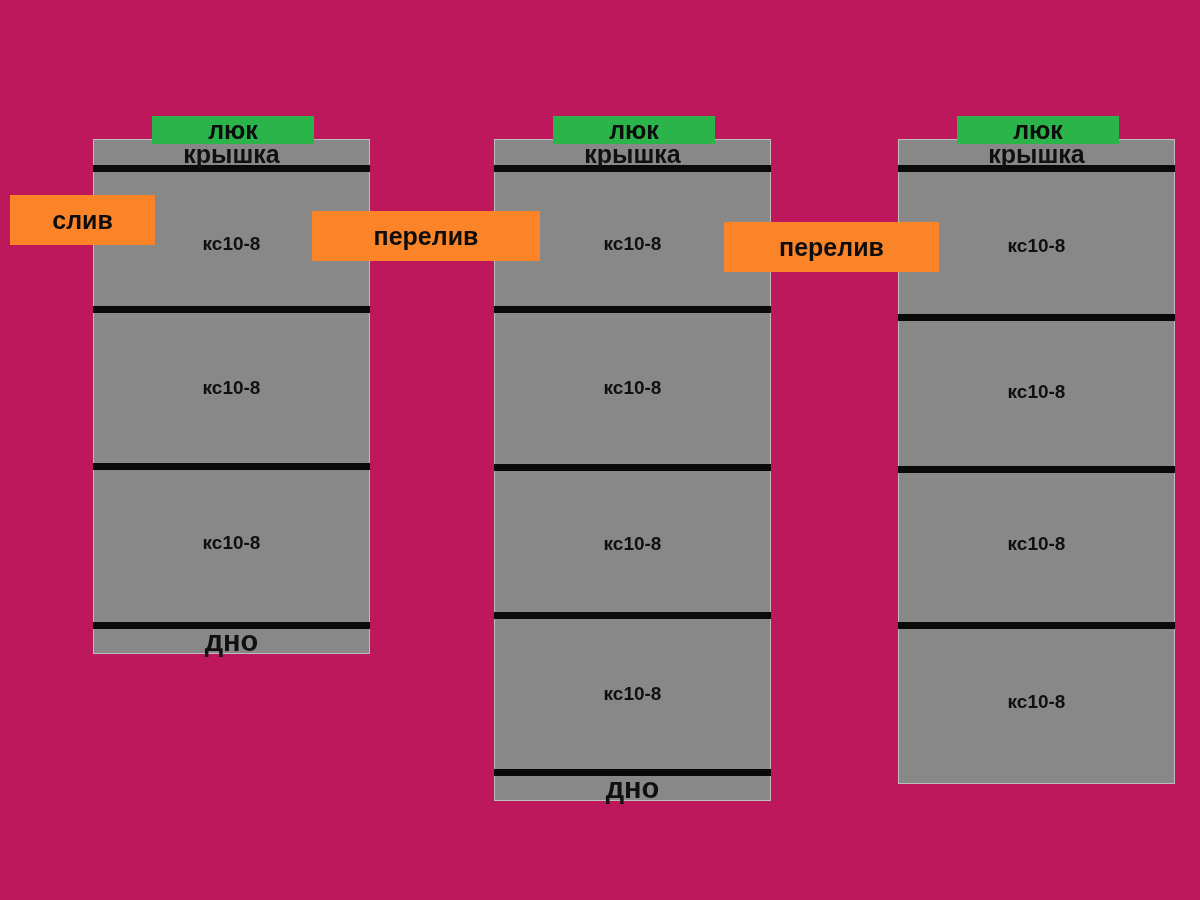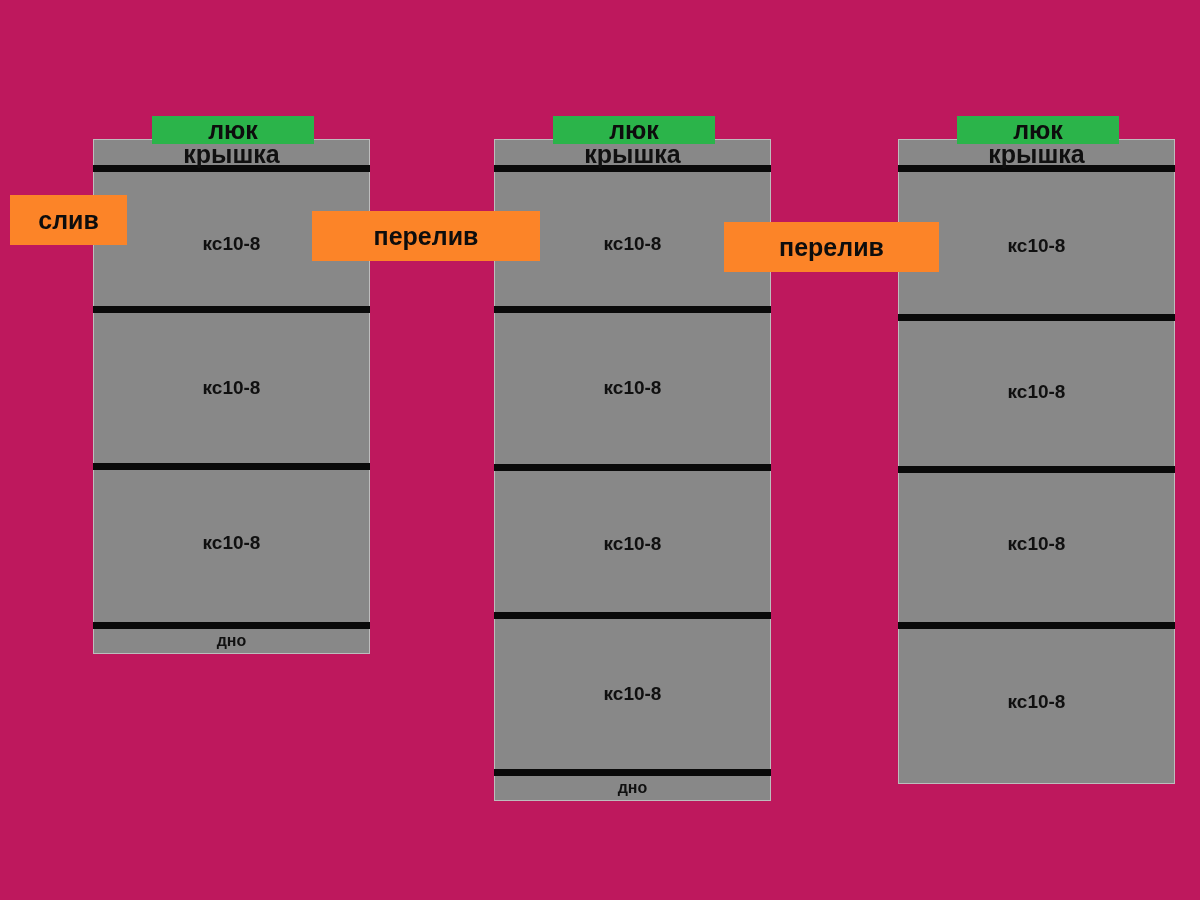--- a/index.html
+++ b/index.html
@@ -42,21 +42,21 @@
     white-space: nowrap;
     pointer-events: none;
   }
   .seg-ring {
     font-size: 19px;
   }
   .seg-cap {
     font-size: 25px;
   }
   .seg-floor {
-    font-size: 16px;
+    font-size: 29px;
   }
 
   
   .hatch {
     position: absolute;
     background: #2bb44a;
     z-index: 6;
     display: flex;
     align-items: center;
     justify-content: center;
@@ -126,21 +126,21 @@
   <div class="joint" id="tank-3-joint-3" style="left: 898px; top: 622px; width: 277px; background: rgb(10, 10, 10);"></div>
   <div class="seg-label seg-cap" id="tank-3-sec-0" style="left: 898px; width: 277px; top: 139px; height: 31px; line-height: 31px; color: rgb(16, 16, 16);">крышка</div>
   <div class="seg-label seg-ring" id="tank-3-sec-1" style="left: 898px; width: 277px; top: 176px; height: 140px; line-height: 140px; color: rgb(16, 16, 16);">кс10-8</div>
   <div class="seg-label seg-ring" id="tank-3-sec-2" style="left: 898px; width: 277px; top: 316px; height: 152px; line-height: 152px; color: rgb(16, 16, 16);">кс10-8</div>
   <div class="seg-label seg-ring" id="tank-3-sec-3" style="left: 898px; width: 277px; top: 468px; height: 152px; line-height: 152px; color: rgb(16, 16, 16);">кс10-8</div>
   <div class="seg-label seg-ring" id="tank-3-sec-4" style="left: 898px; width: 277px; top: 620px; height: 164px; line-height: 164px; color: rgb(16, 16, 16);">кс10-8</div>
   <div class="hatch" id="tank-3-hatch" style="left: 957px; top: 116px; width: 162px; height: 28px; background: rgb(43, 180, 74);">
     <span>люк</span>
   </div>
 
-  <div class="pipe" id="pipe-0" style="left: 10px; top: 195px; width: 117px; height: 50px; background: rgb(252, 132, 40);">
+  <div class="pipe" id="pipe-0" style="left: 10px; top: 195px; width: 145px; height: 50px; background: rgb(252, 132, 40);">
     <span>слив</span>
   </div>
   <div class="pipe" id="pipe-1" style="left: 312px; top: 211px; width: 228px; height: 50px; background: rgb(252, 132, 40);">
     <span>перелив</span>
   </div>
   <div class="pipe" id="pipe-2" style="left: 724px; top: 222px; width: 215px; height: 50px; background: rgb(252, 132, 40);">
     <span>перелив</span>
   </div>
 
 </div>

